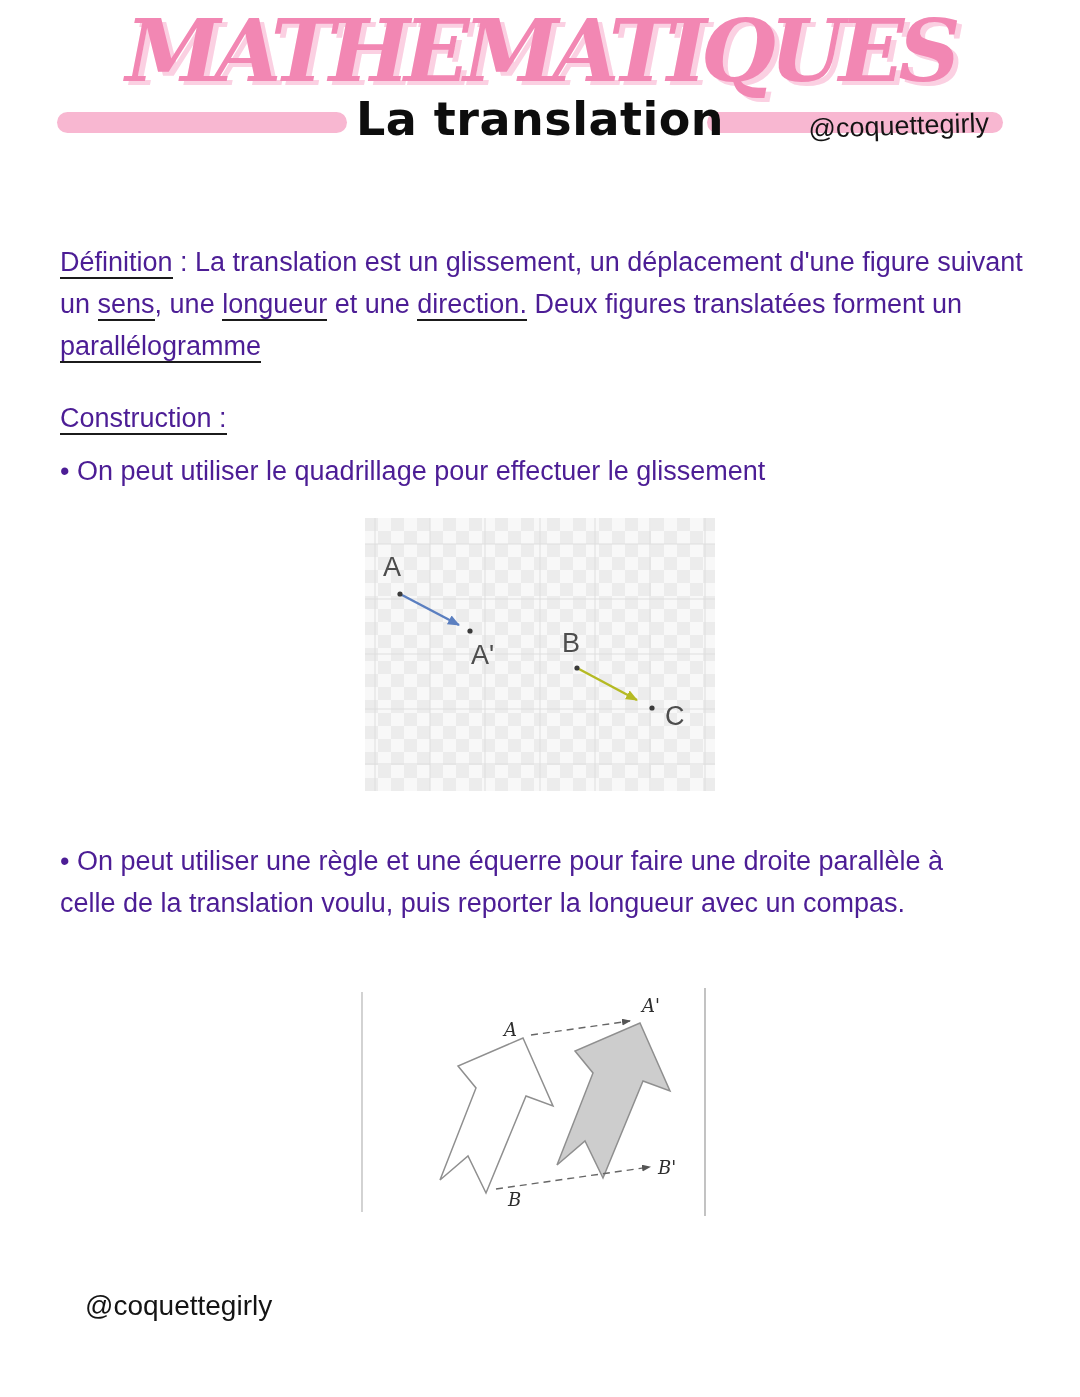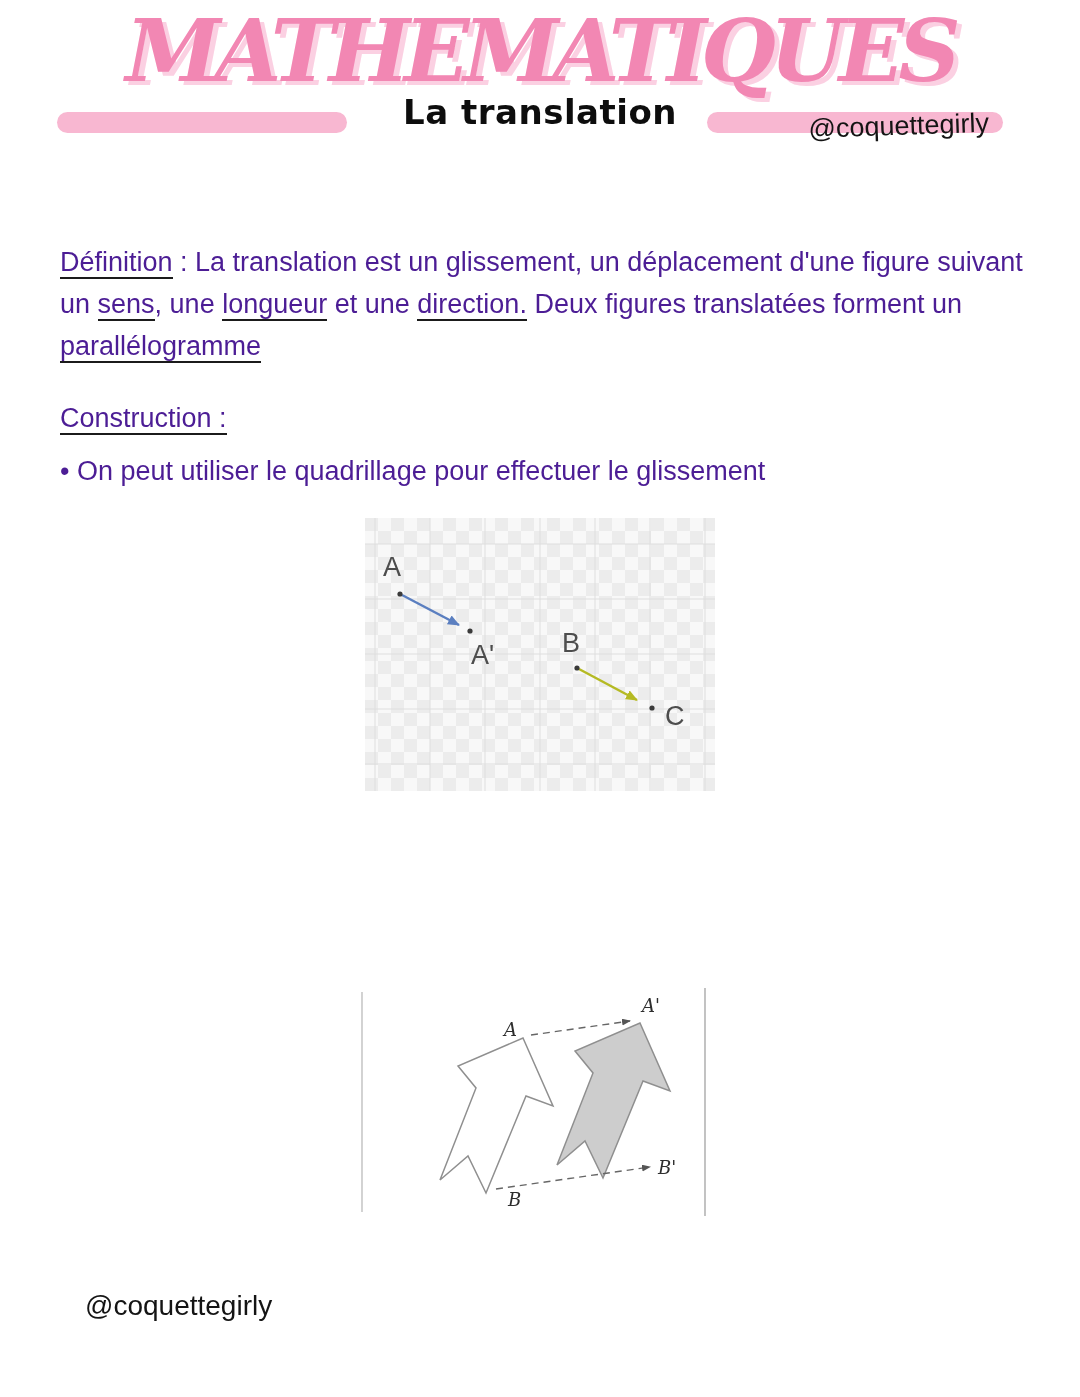--- a/index.html
+++ b/index.html
@@ -15,21 +15,21 @@
     font-family:"DejaVu Serif", serif; font-style:italic; font-weight:bold;
     font-size:86px; letter-spacing:-6px; color:#f287b3;
     text-shadow:5px 4px 0 #fbd0e2;
     white-space:nowrap;
   }
   .pill { position:absolute; height:21px; border-radius:11px; background:#f8b7d1; }
   .pill-left  { left:57px;  top:108px; width:290px; }
   .pill-right { left:707px; top:108px; width:296px; }
   .page-title {
     position:absolute; top:88px; left:0; width:100%; text-align:center;
-    font-family:"DejaVu Sans", sans-serif; font-weight:bold; font-size:34px;
+    font-family:"DejaVu Sans", sans-serif; font-weight:bold; font-size:46px;
     letter-spacing:0.5px; color:#0d0d0d;
   }
   .handle-top {
     position:absolute; left:808px; top:110px; font-size:27px; color:#141414;
     transform:rotate(-2deg); transform-origin:left top;
   }
 
   
   .body-text { font-size:27px; line-height:42px; color:#4c1d95; }
   .u { border-bottom:2.5px solid #1b1b1b; }
@@ -100,20 +100,21 @@
       <circle cx="105" cy="113" r="2.6"></circle>
       <circle cx="212" cy="150" r="2.6"></circle>
       <circle cx="287" cy="190" r="2.6"></circle>
     </g>
     <text class="fig-label" x="18" y="58">A</text>
     <text class="fig-label" x="106" y="146">A'</text>
     <text class="fig-label" x="197" y="134">B</text>
     <text class="fig-label" x="300" y="207">C</text>
   </svg>
 
+  <div class="body-text bullet-ruler">• On peut utiliser une règle et une équerre pour faire une droite parallèle à celle de la translation voulu, puis reporter la longueur avec un compas.</div>
 
   <svg class="figure-parallel" viewBox="0 0 352 228">
     <defs>
       <marker id="arrowDash" markerWidth="10" markerHeight="8" refX="8" refY="3.5" orient="auto" markerUnits="userSpaceOnUse">
         <path d="M0,0 L9,3.5 L0,7 Z" fill="#555555"></path>
       </marker>
     </defs>
     <line x1="4" y1="4" x2="4" y2="224" stroke="#b5b5b5" stroke-width="1.2"></line>
     <line x1="347" y1="0" x2="347" y2="228" stroke="#9a9a9a" stroke-width="1.2"></line>
 

